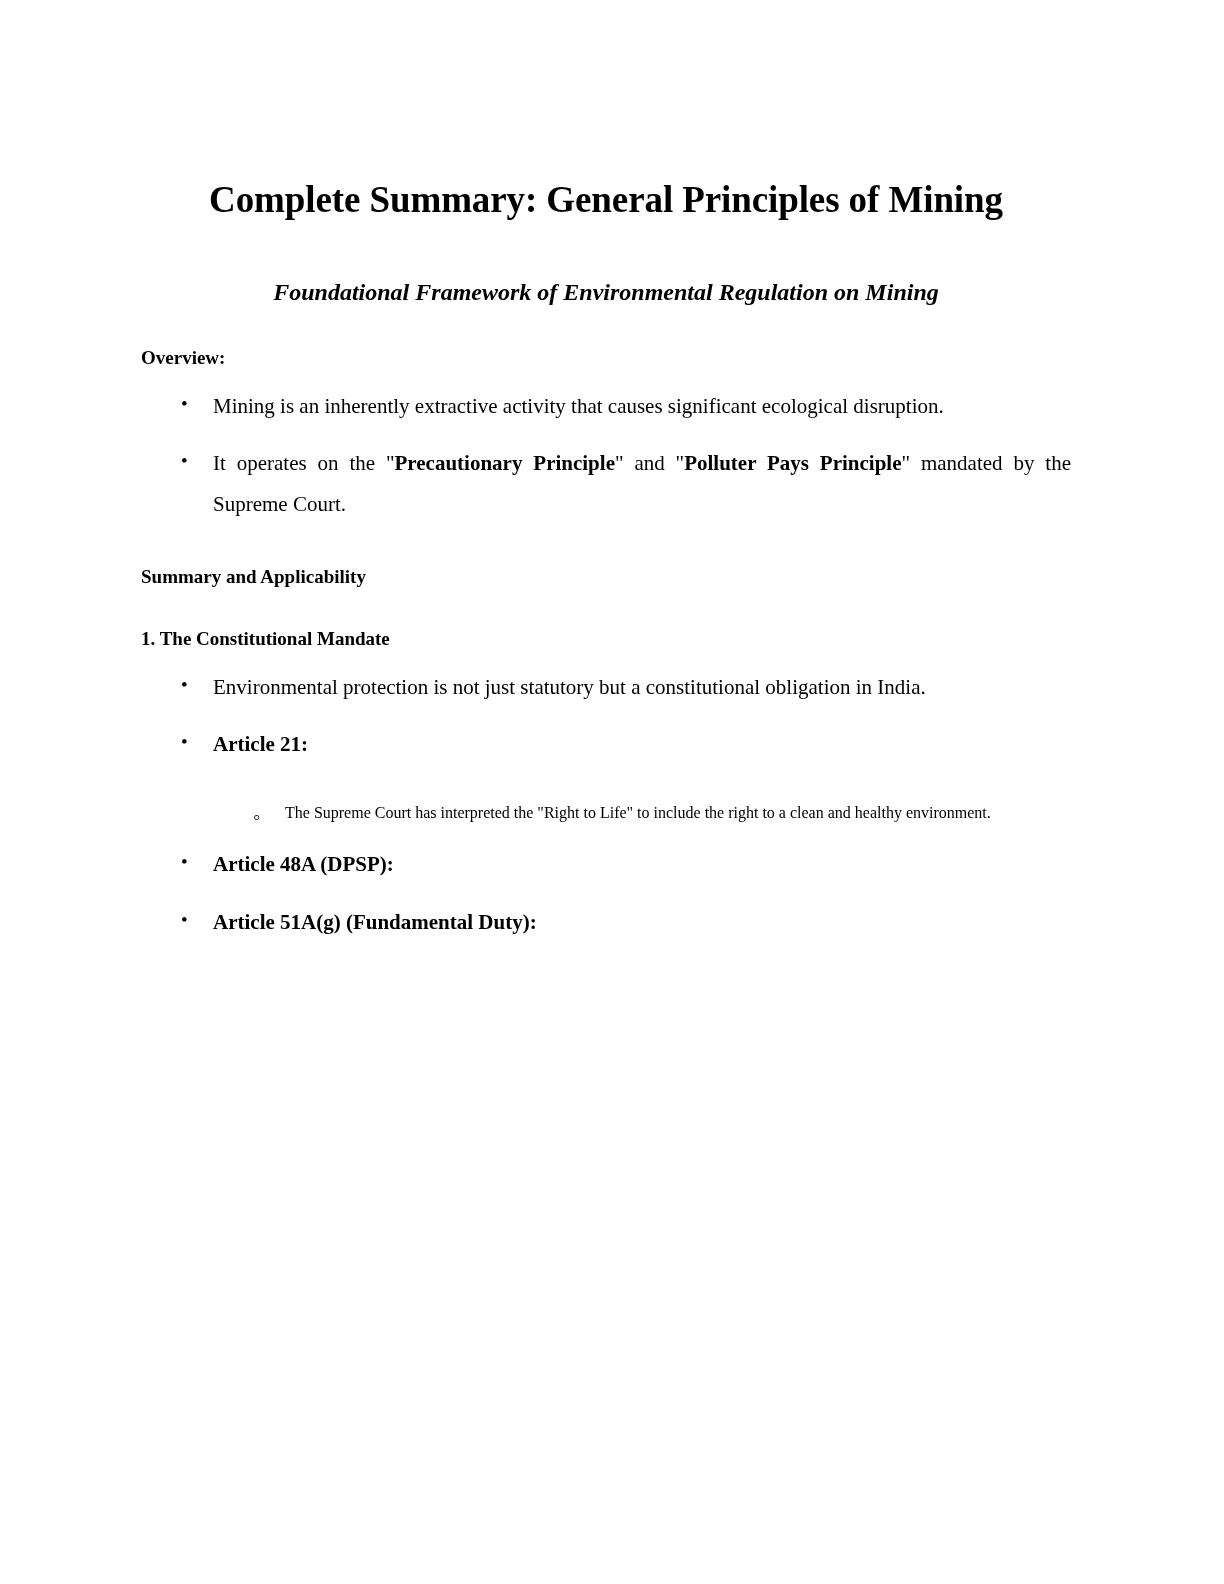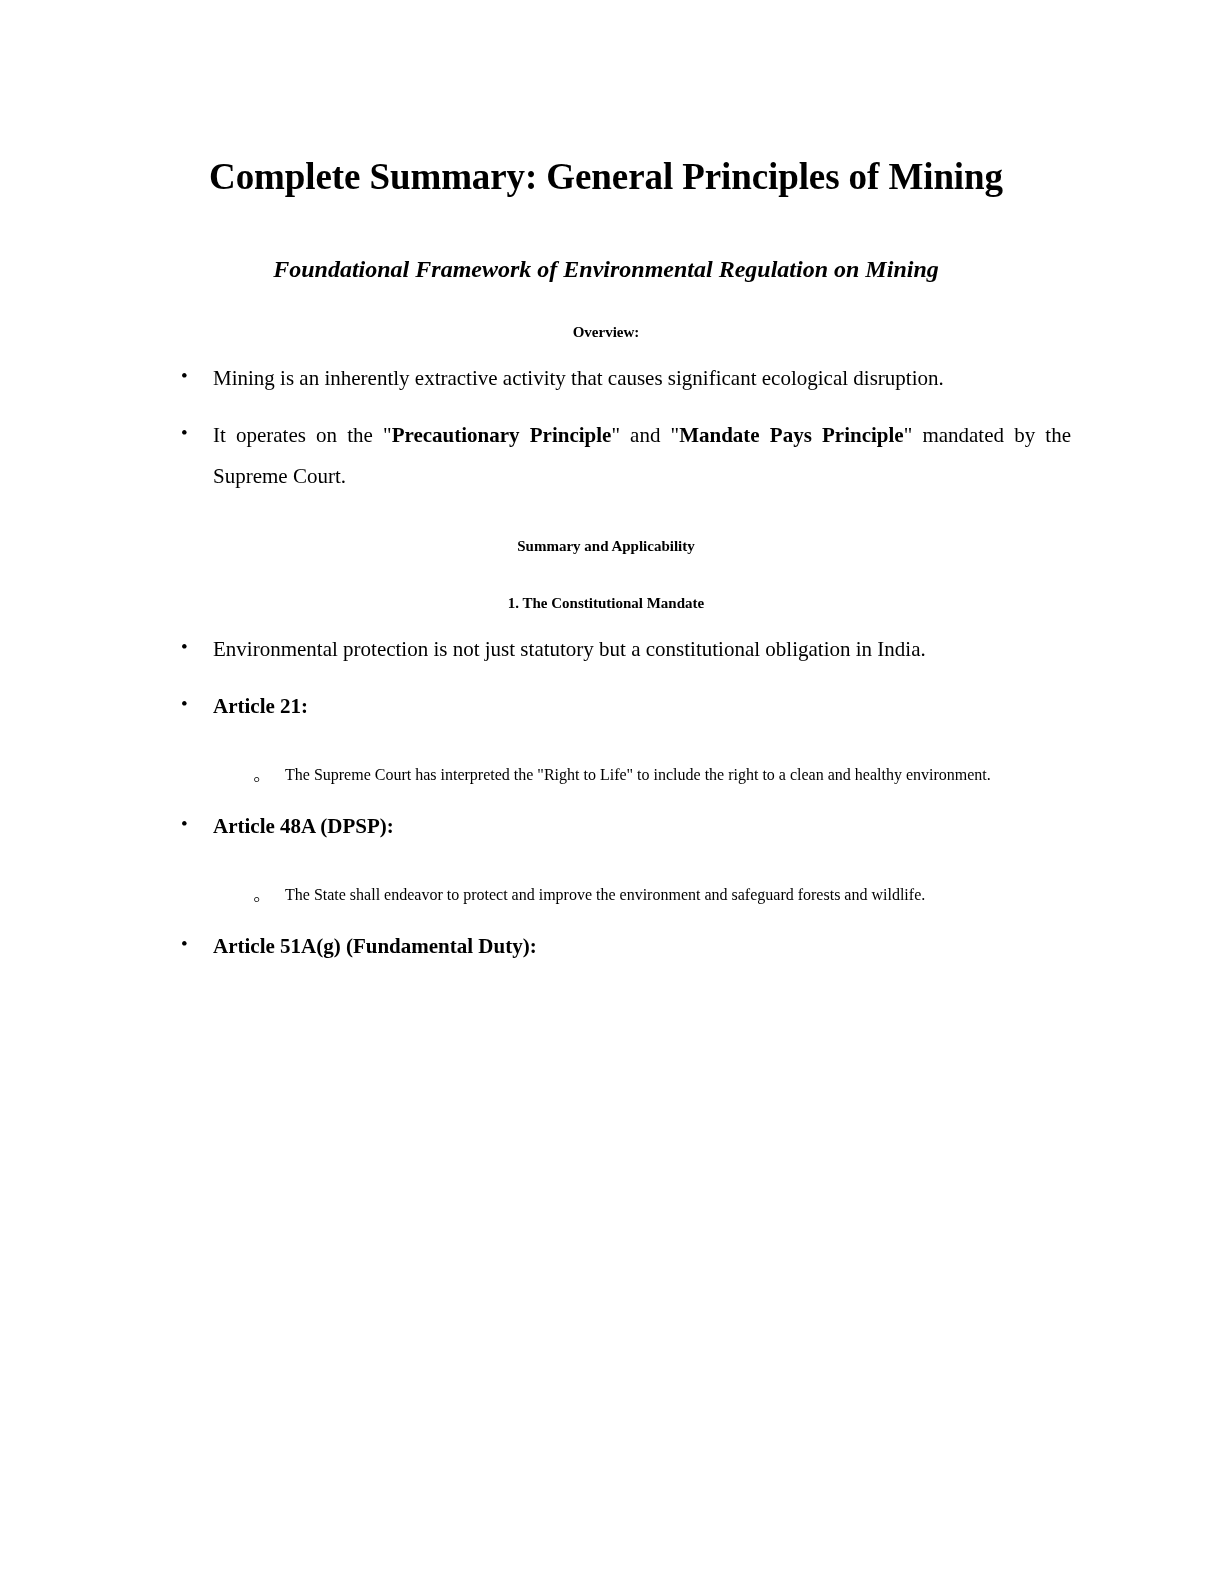--- a/index.html
+++ b/index.html
@@ -21,21 +21,21 @@
     height: 1584px;
     box-sizing: border-box;
     padding: 0;
     overflow: hidden;
     background: #ffffff;
   }
 
   .content {
     position: absolute;
     left: 141px;
-    top: 141px;
+    top: 164px;
     width: 930px;
   }
 
   
   .doc-title {
     font-size: 37px;
     font-weight: bold;
     line-height: 72px;
     text-align: center;
     margin: 0;
@@ -46,25 +46,25 @@
     font-size: 24px;
     font-weight: bold;
     font-style: italic;
     text-align: center;
     line-height: 1.2;
     margin: 42px 0 0 0;
   }
 
   
   .heading {
-    font-size: 15px;
+    font-size: 19px;
     font-weight: bold;
     line-height: 1.25;
     margin: 39px 0 0 0;
-    text-align: center;
+    text-align: left;
   }
 
   
   ul.level1 {
     list-style: none;
     margin: 0;
     padding: 0;
   }
   ul.level1 > li.bullet-1 {
     position: relative;
@@ -128,42 +128,39 @@
       <span>Complete Summary: General Principles of Mining</span>
       <br>
     </h1>
 
     <p class="doc-subtitle">Foundational Framework of Environmental Regulation on Mining</p>
 
     <h2 class="heading">Overview:</h2>
 
     <ul class="level1">
       <li class="bullet-1">Mining is an inherently extractive activity that causes significant ecological disruption.</li>
-      <li class="bullet-1"><span>It operates on the "</span><span class="b">Precautionary Principle</span><span>" and "</span><span class="b">Mandate Pays Principle</span><span>" mandated by the Supreme Court.</span></li>
+      <li class="bullet-1"><span>It operates on the "</span><span class="b">Precautionary Principle</span><span>" and "</span><span class="b">Polluter Pays Principle</span><span>" mandated by the Supreme Court.</span></li>
     </ul>
 
     <h2 class="heading">Summary and Applicability</h2>
 
     <h2 class="heading">1. The Constitutional Mandate</h2>
 
     <ul class="level1">
       <li class="bullet-1">Environmental protection is not just statutory but a constitutional obligation in India.</li>
 
       <li class="bullet-1">
         <span class="b">Article 21:</span>
         <ul class="level2">
           <li class="bullet-2">The Supreme Court has interpreted the "Right to Life" to include the right to a clean and healthy environment.</li>
         </ul>
       </li>
 
       <li class="bullet-1">
         <span class="b">Article 48A (DPSP):</span>
-        <ul class="level2">
-          <li class="bullet-2">The State shall endeavor to protect and improve the environment and safeguard forests and wildlife.</li>
-        </ul>
       </li>
 
       <li class="bullet-1">
         <span class="b">Article 51A(g) (Fundamental Duty):</span>
       </li>
     </ul>
 
   </div>
 </div>
 

